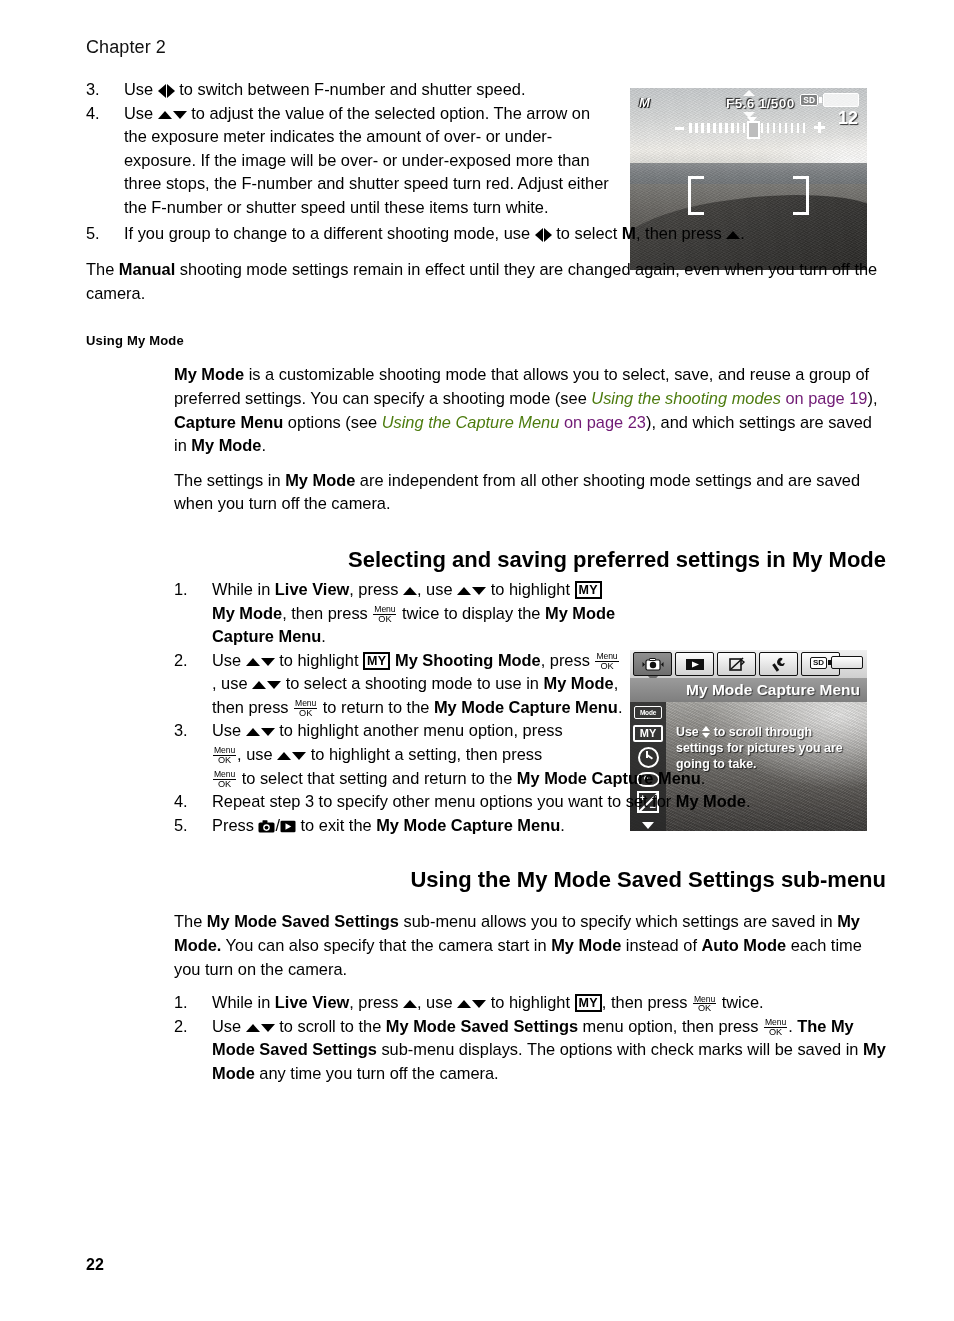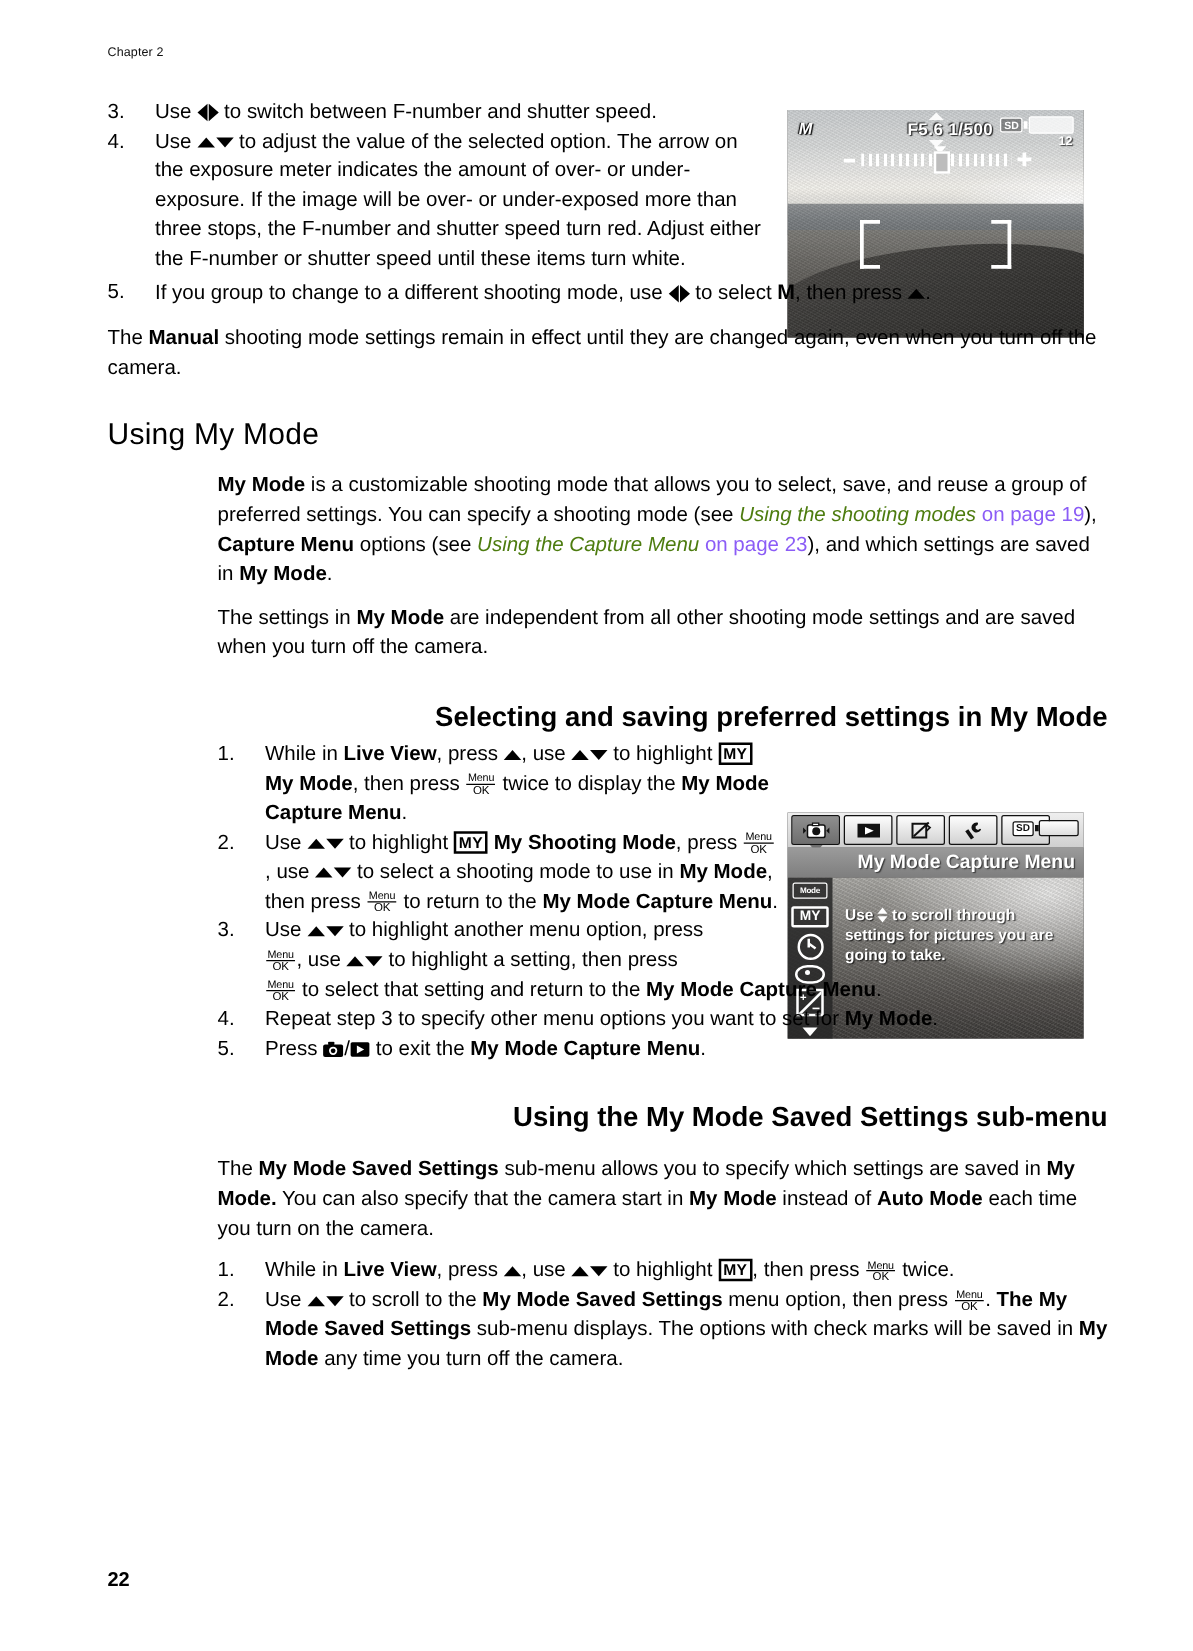--- a/index.html
+++ b/index.html
@@ -20,21 +20,21 @@
     position: relative;
     width: 954px;
     height: 1321px;
   }
 
   
   .chapter-head {
     position: absolute;
     left: 86px;
     top: 37px;
-    font-size: 10px;
+    font-size: 18px;
     color: #111;
     letter-spacing: 0.1px;
   }
   .page-number {
     position: absolute;
     left: 86px;
     top: 1256px;
     font-size: 16px;
     font-weight: bold;
   }
@@ -56,21 +56,21 @@
     margin: 0 0 10px 0;
   }
 
   b, .b { font-weight: bold; }
 
   .lnk {
     color: #4d7c0f;
     font-style: italic;
   }
   .lnk-plain {
-    color: #8b5cf6;
+    color: #701a75;
     font-style: normal;
   }
 
   
   ol.steps {
     list-style: none;
     margin: 0;
     padding: 0;
   }
   ol.steps > li {
@@ -85,22 +85,22 @@
     width: 26px;
     text-align: left;
     font-size: 16.4px;
   }
 
   .indent-body {
     margin-left: 88px;
   }
 
   .sec-head {
-    font-size: 24px;
-    font-weight: normal;
+    font-size: 13px;
+    font-weight: bold;
     letter-spacing: 0.2px;
   }
   .sub-head {
     font-size: 22px;
     font-weight: bold;
     text-align: right;
   }
 
   
   .gl {
@@ -247,21 +247,21 @@
     width: 34px; height: 12px;
     border: 1.8px solid #fff; border-radius: 2px;
     background: rgba(255,255,255,.75);
   }
   .osd-batt:before {
     content:""; position:absolute; left:-5px; top:3px; width:3px; height:6px;
     background:#fff;
   }
   .osd-count {
     position: absolute; right: 9px; top: 20px;
-    font-size: 10px; text-shadow: 1px 1px 1px #333;
+    font-size: 18px; text-shadow: 1px 1px 1px #333;
   }
   .meter {
     position: absolute; left: 45px; top: 33px; width: 150px; height: 14px;
   }
   .meter .bar {
     position: absolute; left: 14px; top: 2px; right: 16px; height: 10px;
     background: repeating-linear-gradient(90deg,#fff 0 2.5px, transparent 2.5px 6px);
   }
   .meter .minus {
     position:absolute; left:0; top:6px; width:9px; height:2.5px; background:#fff;

